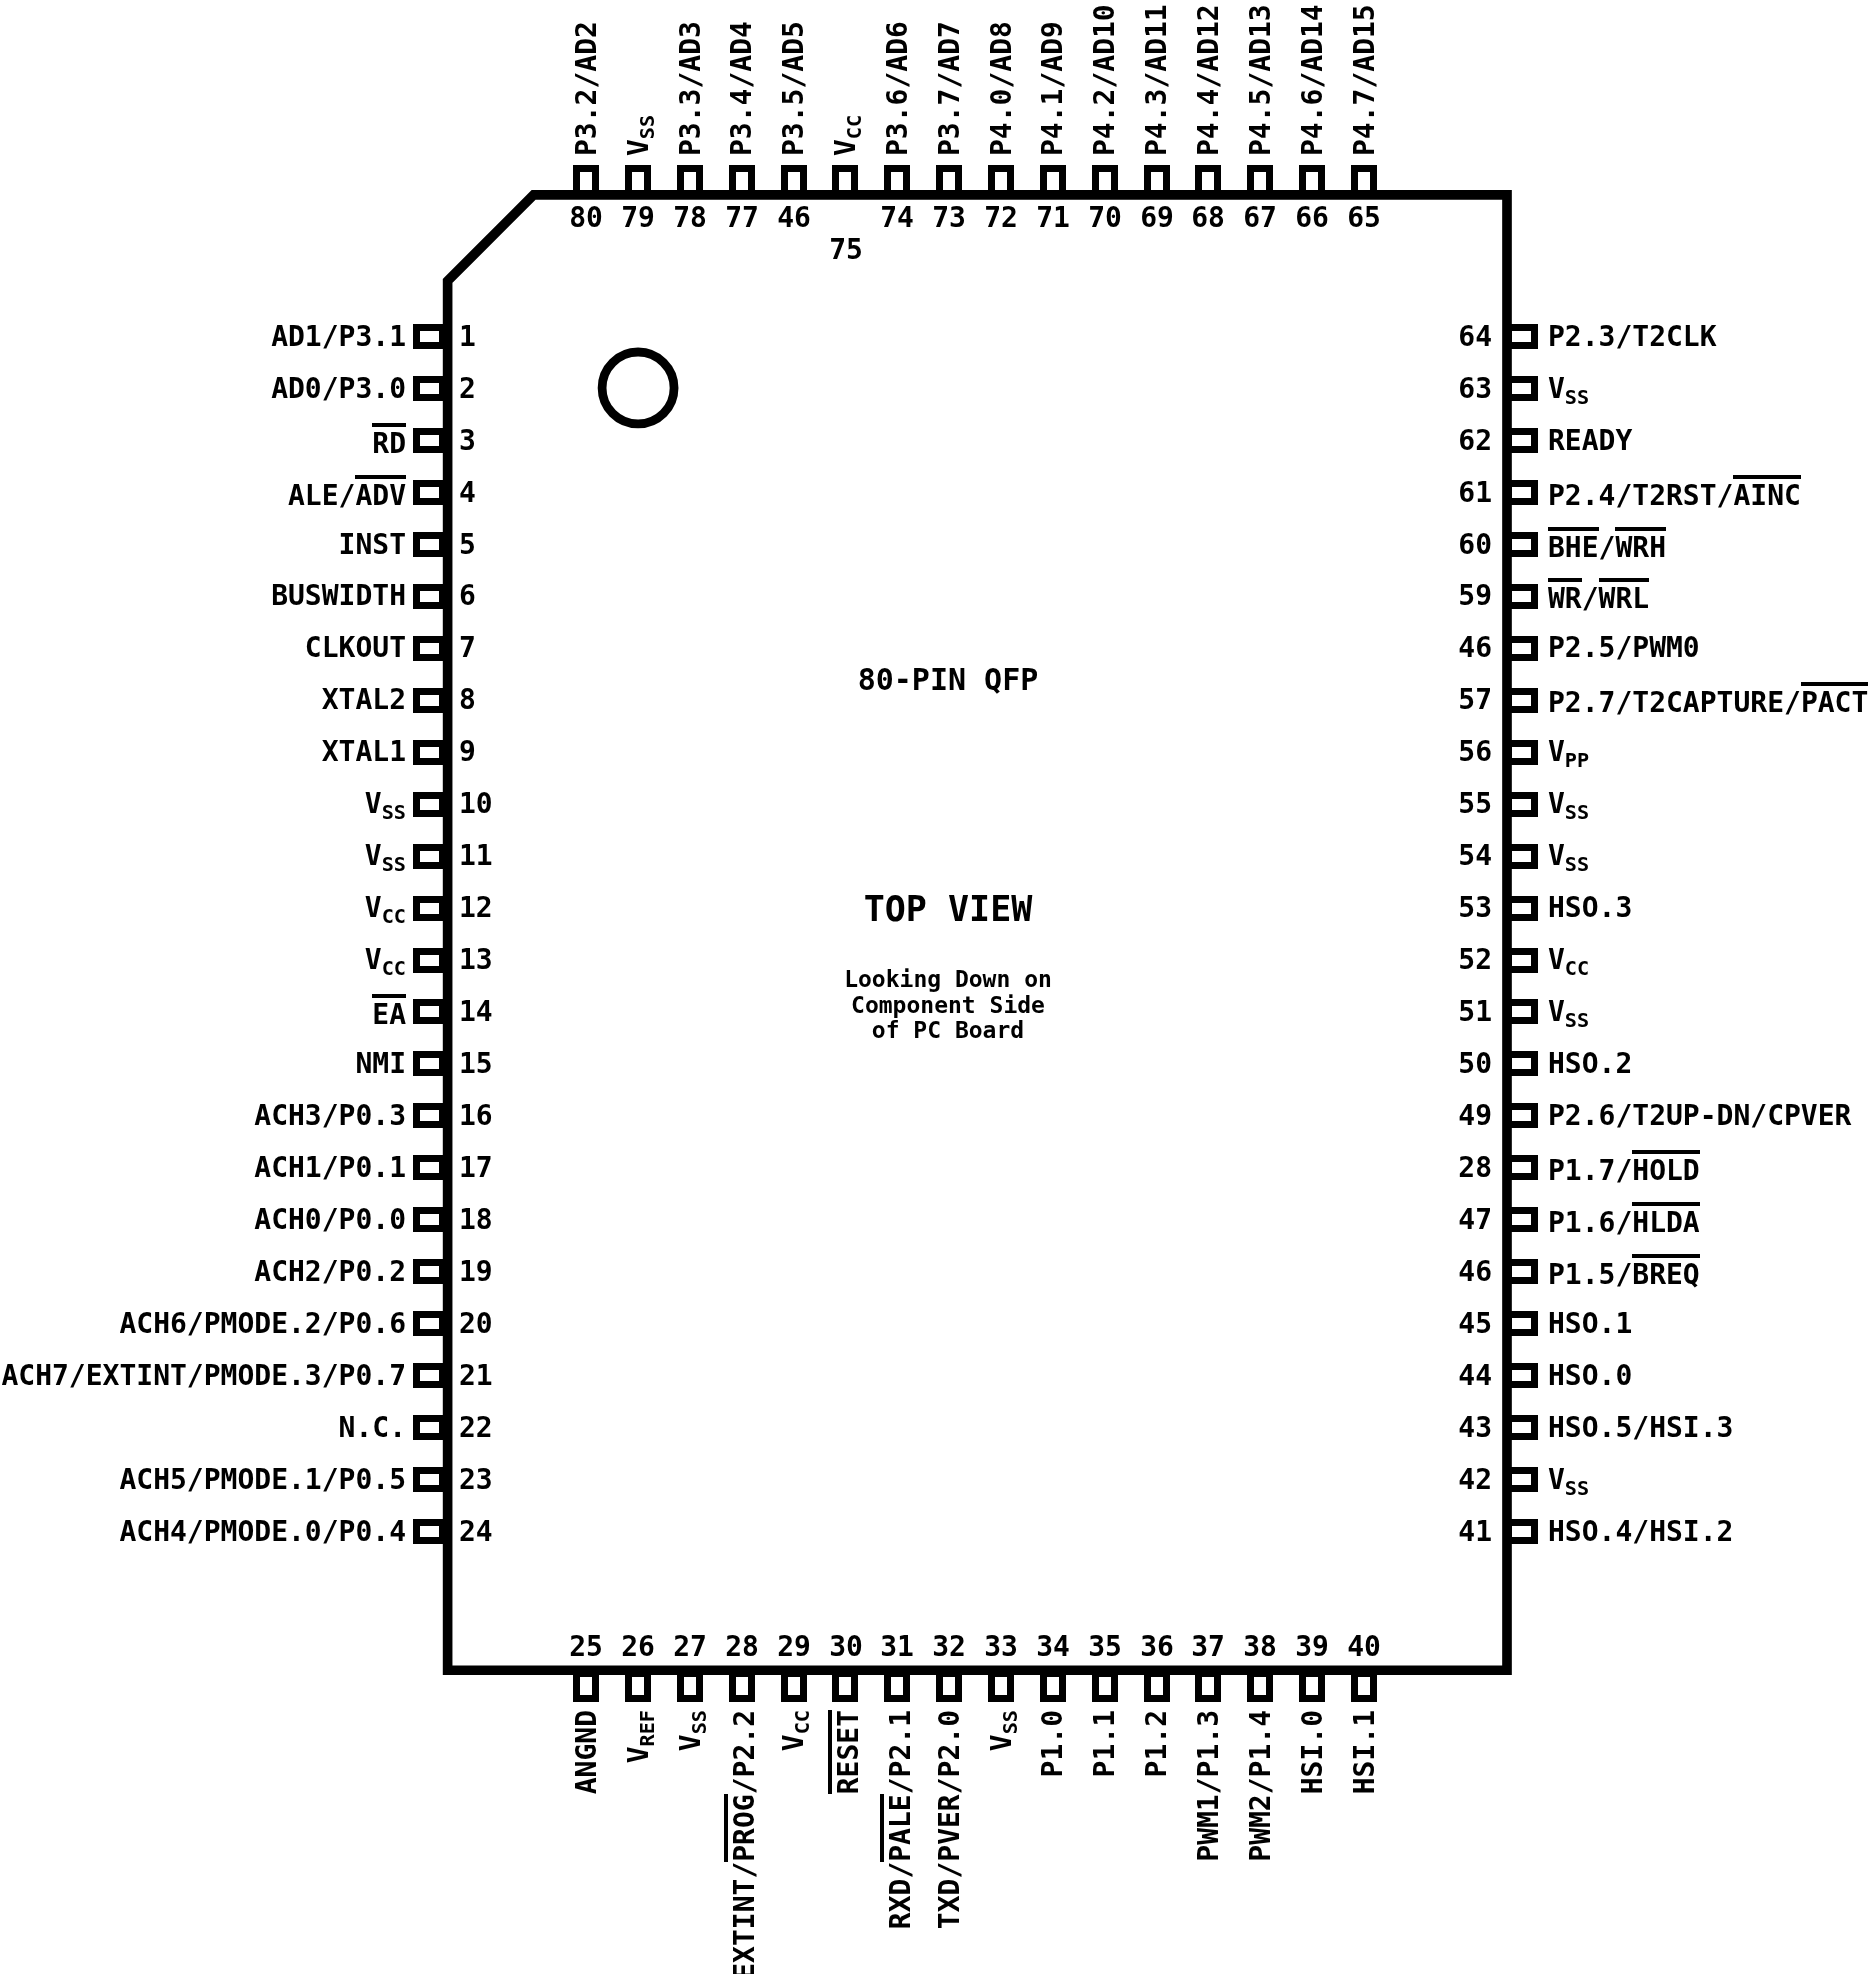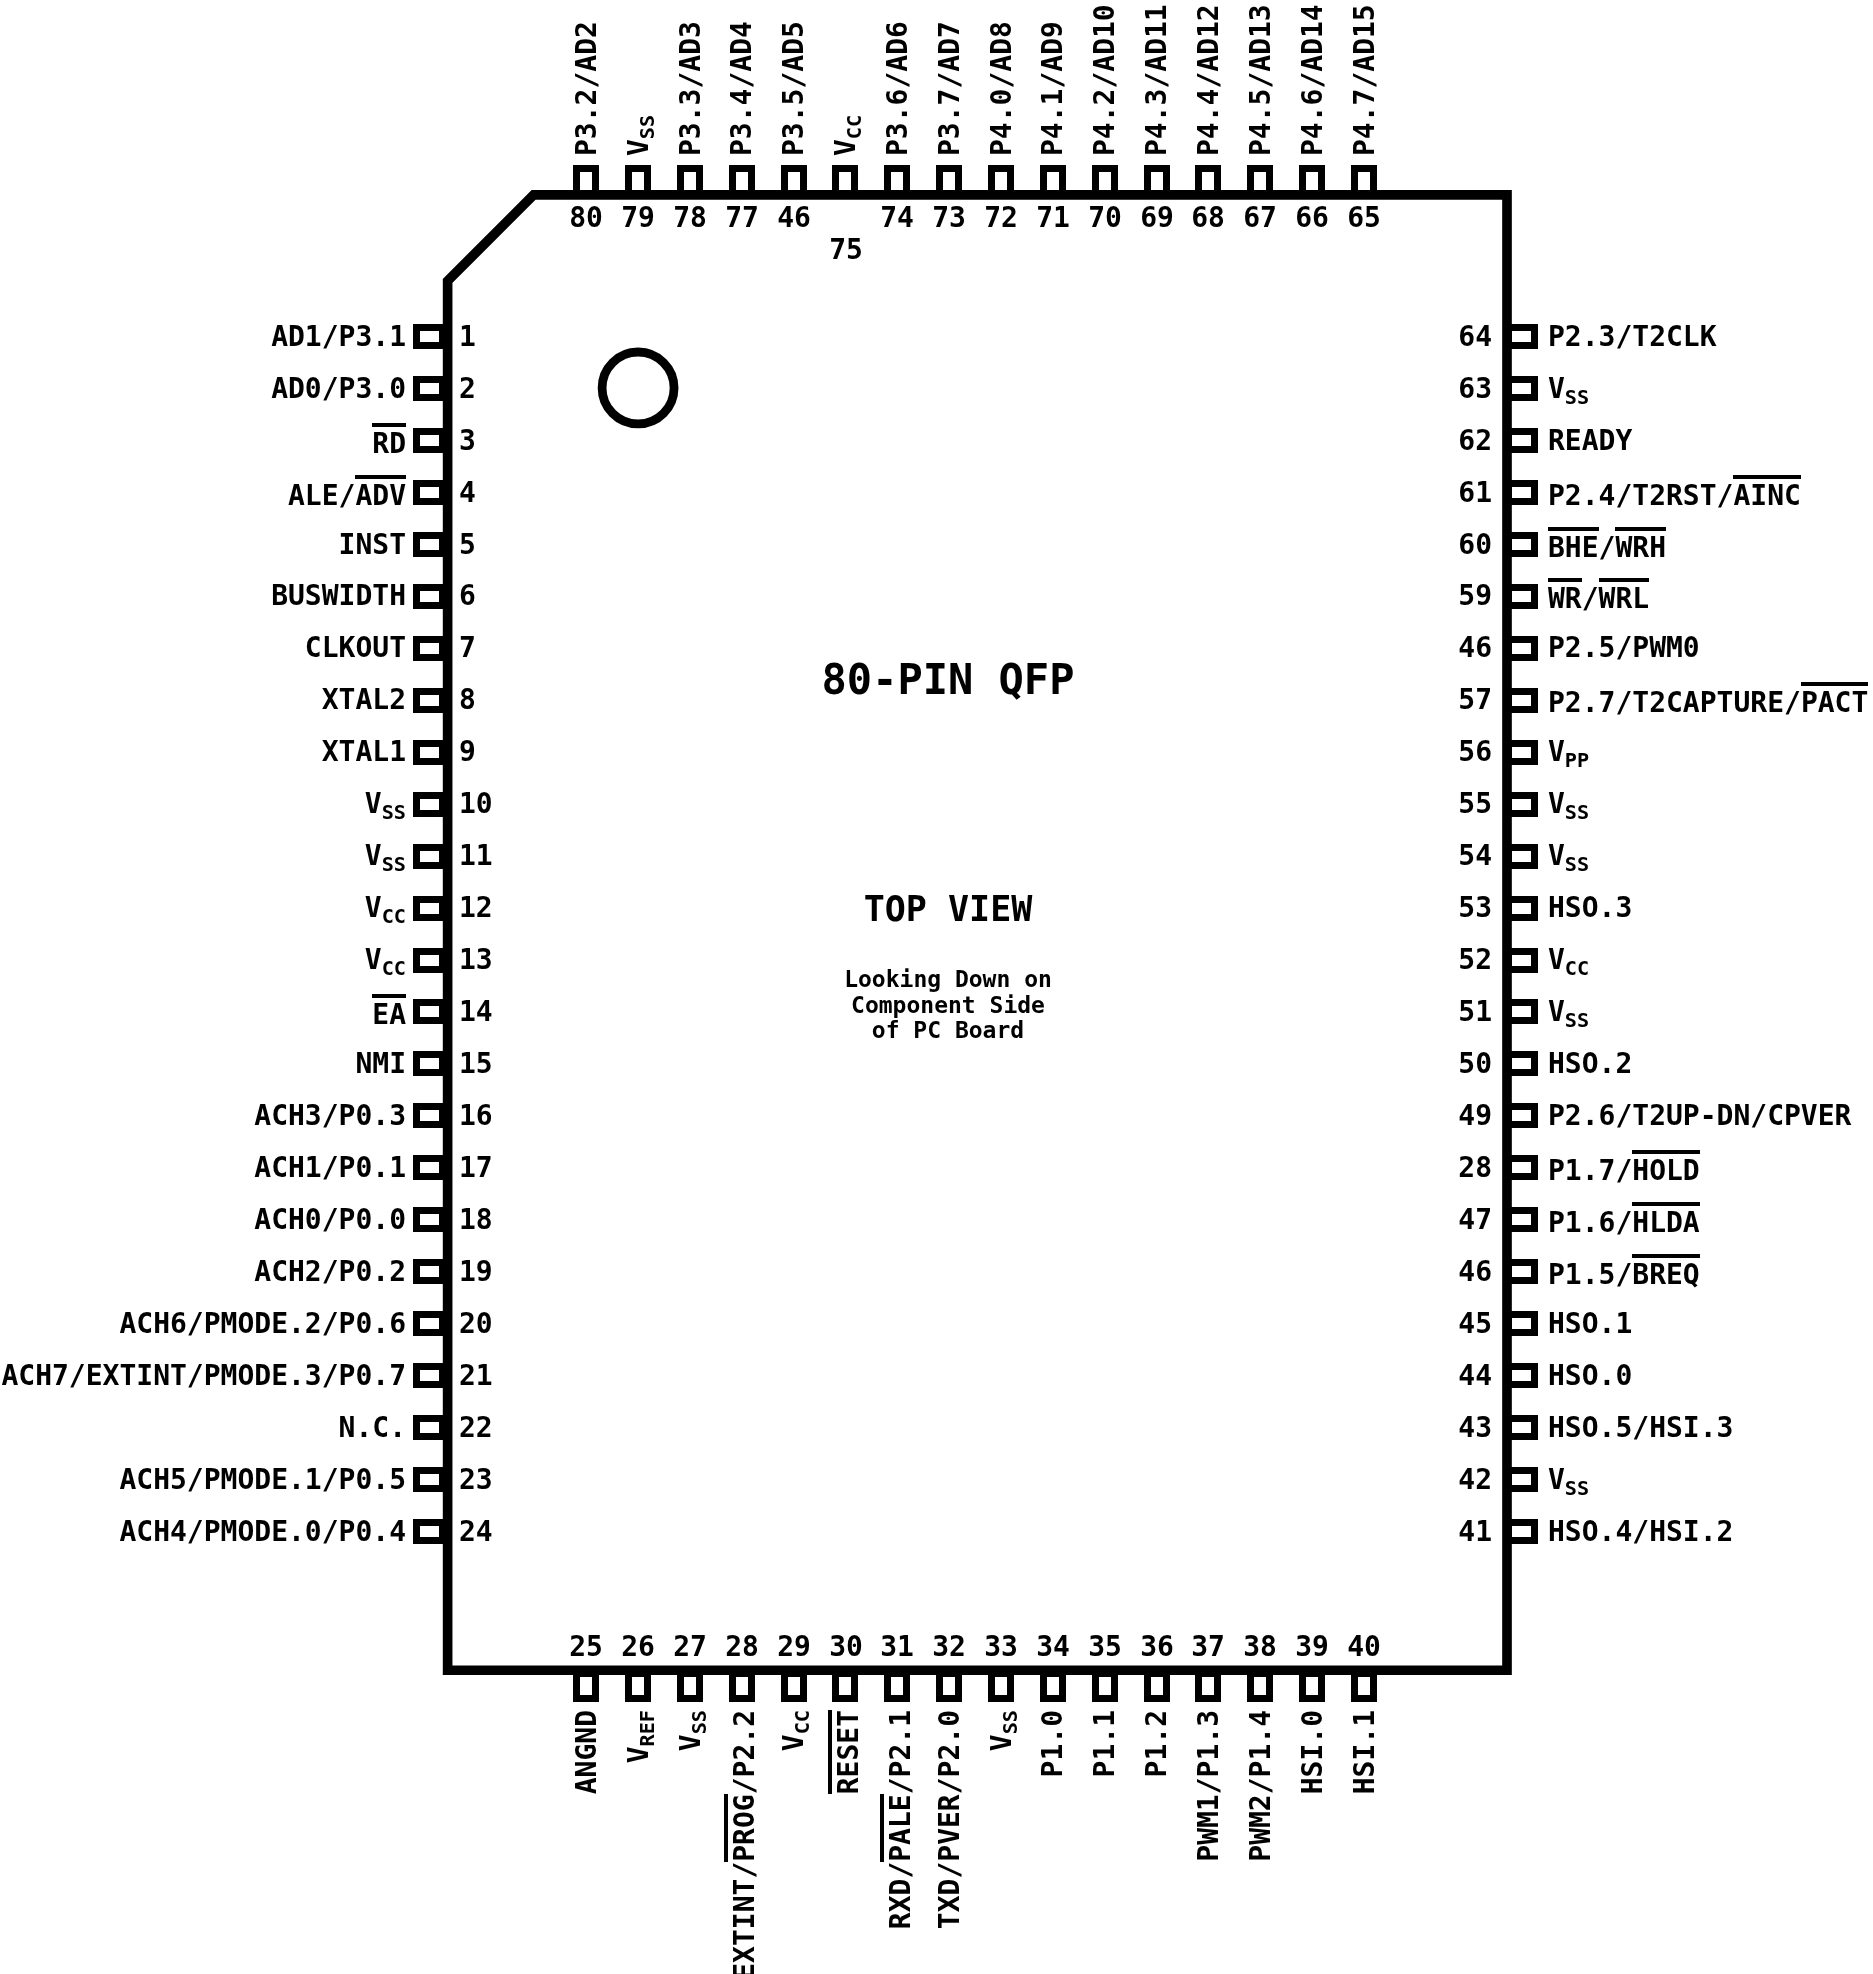--- a/index.html
+++ b/index.html
@@ -24,21 +24,21 @@
   .tnum { position:absolute; width:70px; text-align:center; font-size:28px; line-height:32px; }
   .vlabel { position:absolute; font-size:28px; line-height:35px; white-space:nowrap;
             transform:rotate(-90deg); transform-origin:0 0; }
   .vlabel.bot { width:492px; text-align:right; }
 
   .bar { display:inline-block; border-top:4.4px solid #000; padding-top:1.8px; line-height:1.1; }
   .sub { font-size:0.72em; vertical-align:-0.3em; }
 
   
   .ctext { position:absolute; left:509px; width:878px; text-align:center; }
-  .ctext.pkg  { top:657px;  font-size:42px; line-height:46px; }
+  .ctext.pkg  { top:657px;  font-size:30px; line-height:46px; }
   .ctext.part { top:746px;  font-size:42px; line-height:46px; }
   .ctext.view { top:890px; font-size:35px; line-height:39px; }
   .ctext.note { top:967px; font-size:23px; line-height:25.5px; white-space:pre-line; }
 </style>
 </head>
 <body>
 
 <div class="stage" id="stage">
 
   <svg class="outline-svg" width="1873" height="1974" viewBox="0 0 2134 2249">

